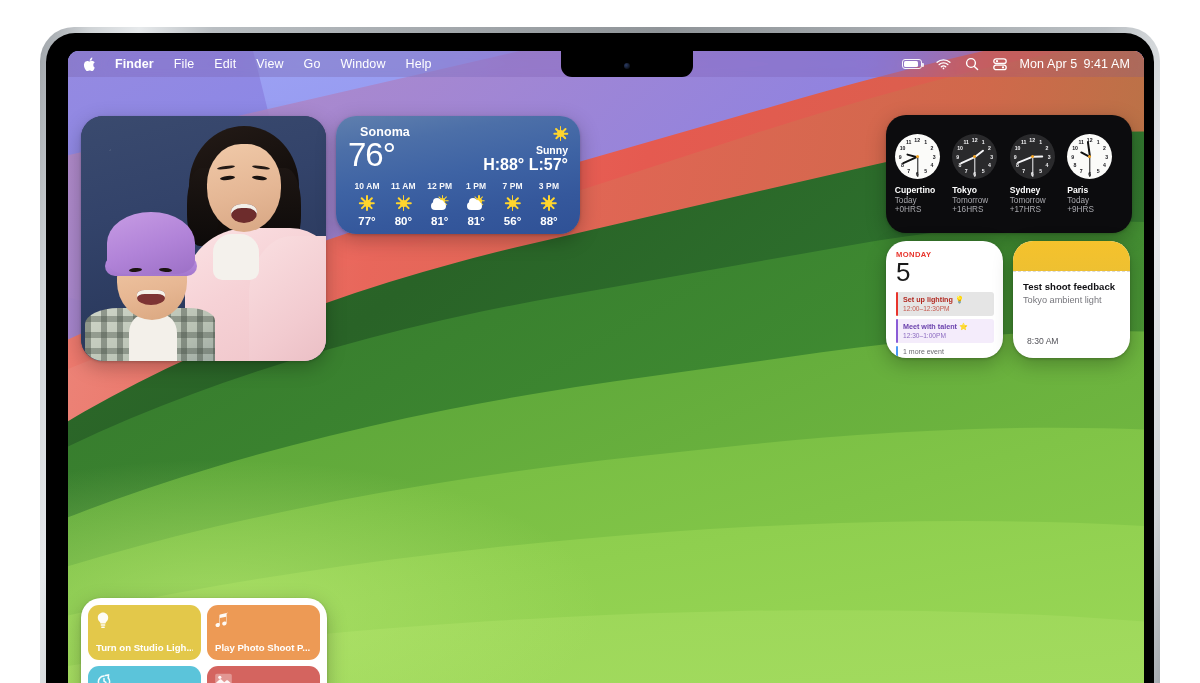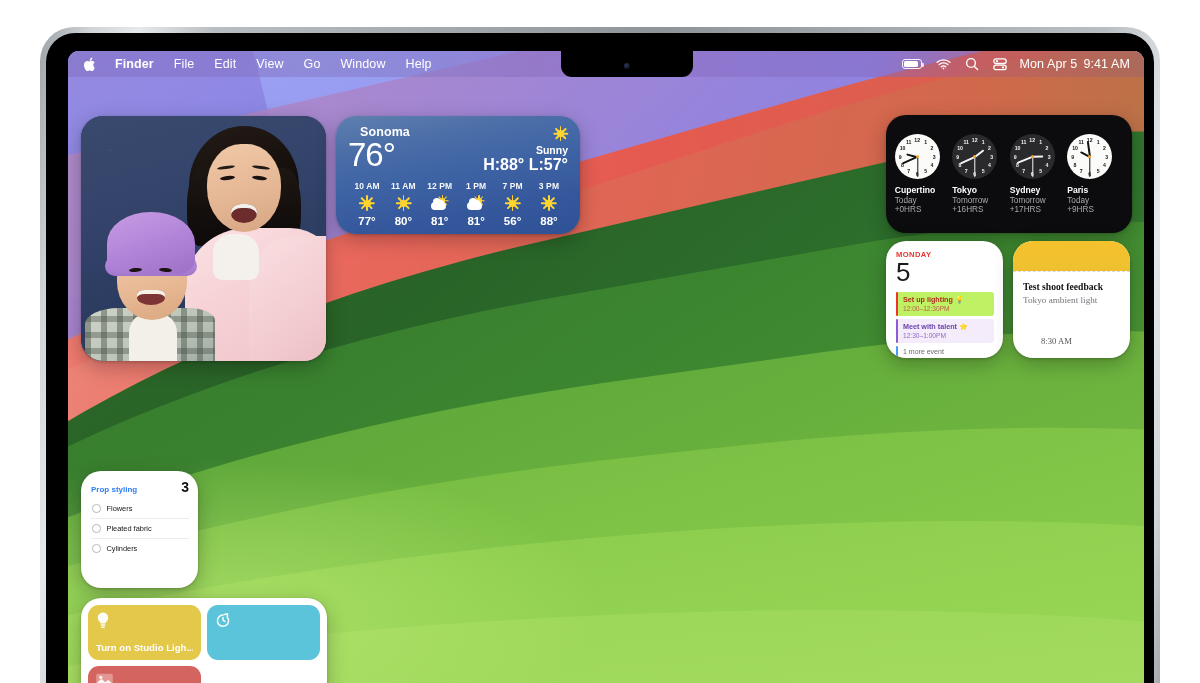--- a/index.html
+++ b/index.html
@@ -315,39 +315,39 @@
     left:818px; top:190px; width:117px; height:117px;
     border-radius:20px; background:#fff; padding:9px 9px 0 10px; overflow:hidden;
   }
   #cal-dow{ font-size:7.6px; font-weight:800; color:#e8342c; letter-spacing:.4px; }
   #cal-day{ font-size:26px; font-weight:400; color:#1a1a1a; line-height:26px; margin-top:0px; letter-spacing:-.5px; }
   #cal-events{ margin-top:7px; display:flex; flex-direction:column; gap:3px; }
   .cevt{ position:relative; border-radius:3px; padding:3px 4px 3px 7px; }
   .cevt .bar{ position:absolute; left:0; top:0; bottom:0; width:2.4px; border-radius:2px; }
   .cevt .ti{ font-size:7.2px; font-weight:700; line-height:9px; }
   .cevt .tm{ font-size:6.6px; line-height:9px; margin-top:0px; }
-  .cevt.red{ background:#bef264; } .cevt.red .bar{ background:#e8342c; }
+  .cevt.red{ background:#e5e5e5; } .cevt.red .bar{ background:#e8342c; }
   .cevt.red .ti{ color:#b32a22; } .cevt.red .tm{ color:#c4594f; }
   .cevt.pur{ background:#f4ecfb; } .cevt.pur .bar{ background:#8b5cd6; }
   .cevt.pur .ti{ color:#6b42ad; } .cevt.pur .tm{ color:#8b6ac0; }
   .cevt.blue{ background:transparent; padding:1px 4px 1px 7px; }
   .cevt.blue .bar{ background:#4a9af5; }
   .cevt.blue .ti{ color:#6a6a70; font-weight:400; font-size:7px; }
 
   
   #w-notes{
     left:945px; top:190px; width:117px; height:117px;
     border-radius:20px; background:#fff; overflow:hidden;
   }
   #notes-head{ height:30px; background:linear-gradient(180deg,#f5c22c 0%,#eec031 100%); }
   #notes-dash{ height:1px; border-top:1px dashed #d9d9dd; margin:0 0; }
-  #notes-body{ padding:9px 10px 0 10px; height:86px; position:relative;font-family:Liberation Serif, serif; }
+  #notes-body{ padding:9px 10px 0 10px; height:86px; position:relative; }
   #notes-title{ font-size:9.6px; font-weight:700; color:#101014; line-height:12px; }
   #notes-sub{ font-size:9.2px; color:#77777d; line-height:12px; margin-top:1px; }
-  #notes-time{ position:absolute; left:28px; bottom:12px; font-size:8.6px; color:#55555b;text-align:right; }
+  #notes-time{ position:absolute; left:14px; bottom:12px; font-size:8.6px; color:#55555b;text-align:right; }
 
   
   #w-rem{
     left:13px; top:420px; width:117px; height:117px;
     border-radius:20px; background:#fff; padding:9px 9px 0 10px;
   }
   #rem-head{ display:flex; align-items:baseline; justify-content:space-between; }
   #rem-title{ font-size:8px; font-weight:700; color:#2d7ef7; }
   #rem-count{ font-size:14px; font-weight:700; color:#101014; line-height:14px; }
   #rem-list{ margin-top:5px; }
@@ -692,52 +692,40 @@
         <div class="widget shadow-lg" id="w-notes">
           <div id="notes-head"></div>
           <div id="notes-dash"></div>
           <div id="notes-body">
             <div id="notes-title">Test shoot feedback</div>
             <div id="notes-sub">Tokyo ambient light</div>
             <div id="notes-time">8:30 AM</div>
           </div>
         </div>
 
-        <div class="widget shadow-lg" id="w-rem">
-          <div id="rem-head">
-            <span id="rem-title">Prop styling</span>
-            <span id="rem-count">3</span>
-          </div>
-          <div id="rem-list">
-            <div class="rem-item">
-              <span class="rem-cb"></span>
-              <span class="rem-tx">Flowers</span>
-            </div>
-            <div class="rem-item">
-              <span class="rem-cb"></span>
-              <span class="rem-tx">Pleated fabric</span>
-            </div>
-            <div class="rem-item">
-              <span class="rem-cb"></span>
-              <span class="rem-tx">Cylinders</span>
-            </div>
-          </div>
-        </div>
 
         <div class="widget shadow-lg" id="w-short">
           <div class="sc-tile" style="background: rgb(227, 200, 74);">
             <span class="sc-ico">
               <svg width="14" height="17" viewBox="0 0 14 17" fill="#fff">
                 <path d="M7 0.6C4.1 0.6 1.8 2.9 1.8 5.7c0 1.9 1 3.1 1.8 4.1 0.5 0.6 0.8 1 0.9 1.6h5c0.1-0.6 0.4-1 0.9-1.6 0.8-1 1.8-2.2 1.8-4.1C12.2 2.9 9.9 0.6 7 0.6z"></path>
                 <rect x="4.6" y="12.3" width="4.8" height="1.5" rx="0.7"></rect>
                 <rect x="5.1" y="14.5" width="3.8" height="1.5" rx="0.7"></rect>
               </svg>
             </span>
             <span class="sc-lb">Turn on Studio Ligh...</span>
           </div>
+          <div class="sc-tile" style="background: rgb(237, 154, 85);">
+            <span class="sc-ico">
+              <svg width="14" height="16" viewBox="0 0 14 16" fill="#fff">
+                <path d="M12.4 0.7 5.2 2.4C4.7 2.5 4.4 2.9 4.4 3.4v8.1c-0.45-0.3-1-0.45-1.6-0.4C1.5 11.2 0.5 12.1 0.5 13.2s1 1.9 2.2 1.8c1.2-0.1 2.2-1 2.2-2.1V6.1l6.2-1.45v5.3c-0.45-0.3-1-0.45-1.6-0.4-1.3 0.1-2.3 1-2.3 2.1 0 1.1 1 1.9 2.2 1.8 1.2-0.1 2.2-1 2.2-2.1V1.5C13.6 0.95 13 0.55 12.4 0.7z"></path>
+              </svg>
+            </span>
+            <span class="sc-lb">Play Photo Shoot P...</span>
+          </div>
           <div class="sc-tile" style="background: rgb(91, 196, 218);">
             <span class="sc-ico">
               <svg width="16" height="16" viewBox="0 0 16 16" fill="none" stroke="#fff" stroke-width="1.5" stroke-linecap="round">
                 <path d="M8 3.1a5.6 5.6 0 1 0 4.3 2"></path>
                 <path d="M12.3 5.1 12.5 1.9 9.3 2.6"></path>
                 <path d="M8 5.5V8.2l1.9 1.2"></path>
               </svg>
             </span>
 
           </div>

